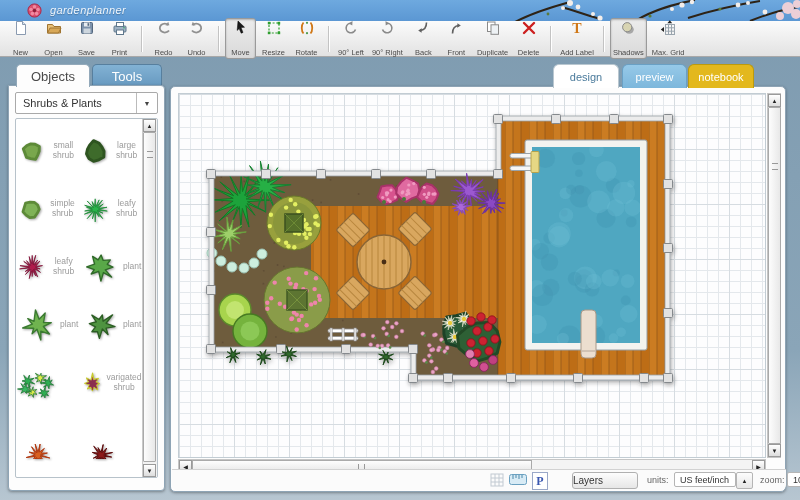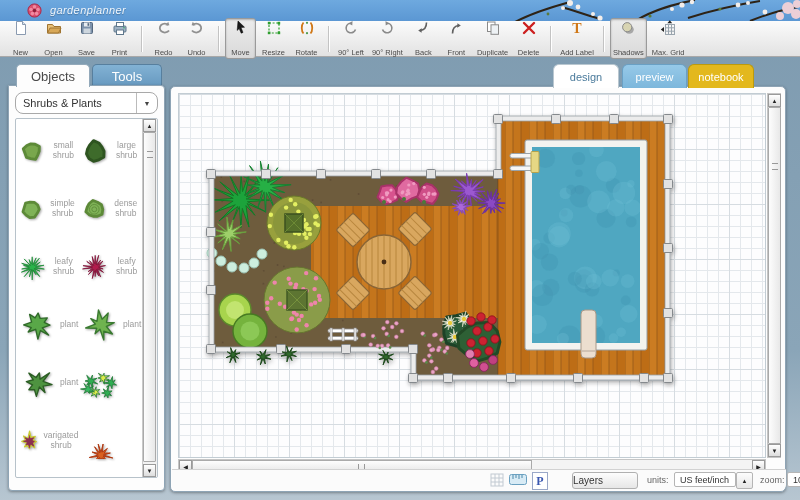--- a/index.html
+++ b/index.html
@@ -16,21 +16,21 @@
   .tbtn svg{display:block;}
   .tbtn .lbl{font-size:7.5px;color:#4a4a4a;margin-top:12px;white-space:nowrap;}
   .tbtn.pressed{border:1px solid #9a9a9a;background:linear-gradient(180deg,#ececec,#d9d9d9);box-shadow:inset 0 1px 2px rgba(0,0,0,.25);}
   .tsep{width:1px;height:26px;background:#c3c3c3;margin:0 5px;box-shadow:1px 0 0 #fff;}
   
   #leftpanel{position:absolute;left:8px;top:64px;width:157px;height:426px;}
   .ltab{position:absolute;top:0;height:22px;border-radius:5px 5px 0 0;font-size:13px;display:flex;align-items:center;justify-content:center;}
   #tab-objects{left:8px;width:72px;background:#fdfdfd;color:#4a4a4a;border:1px solid #93a9ba;border-bottom:none;z-index:3;}
   #tab-tools{left:84px;width:68px;background:linear-gradient(180deg,#82b2d4,#6698bf);color:#fff;border:1px solid #577f9e;border-bottom:none;z-index:1;}
   #leftbody{position:absolute;left:0;top:21px;width:155px;height:404px;background:#fdfdfd;border:1px solid #8ea4b5;border-radius:0 4px 4px 4px;box-shadow:0 1px 3px rgba(0,0,0,.35);z-index:2;}
-  #catdrop{position:absolute;left:6px;top:6px;width:141px;height:20px;background:#fff;border:1px solid #a9a9a9;border-radius:8px;font-size:11px;color:#333;display:flex;align-items:center;}
+  #catdrop{position:absolute;left:6px;top:6px;width:141px;height:20px;background:#fff;border:1px solid #a9a9a9;border-radius:2px;font-size:11px;color:#333;display:flex;align-items:center;}
   #catdrop .val{flex:1;padding-left:7px;}
   #catdrop .arrowbox{width:20px;height:100%;border-left:1px solid #bbb;display:flex;align-items:center;justify-content:center;font-size:7px;color:#444;}
   #plantlist{position:absolute;left:6px;top:32px;width:141px;height:358px;background:#fff;border:1px solid #b7c2ca;border-radius:2px;overflow:hidden;}
   #plantgrid{position:absolute;left:0;top:2px;width:126px;display:flex;flex-wrap:wrap;}
   .plantitem{width:63px;height:58px;display:flex;flex-direction:row;align-items:center;}
   .plantitem svg{display:block;margin-top:3px;filter:drop-shadow(1px 1.5px 1px rgba(0,0,0,.35));}
   .plantitem .plabel{font-size:8.5px;color:#9b9b9b;text-align:center;line-height:1.15;margin-top:1px;}
   .vscroll{position:absolute;background:#f2f2f2;border-left:1px solid #c9c9c9;}
   #listscroll{right:0;top:0;width:14px;height:100%;}
   .sbtn{position:absolute;left:0;width:13px;height:13px;background:linear-gradient(180deg,#fff,#ddd);border:1px solid #9a9a9a;box-sizing:border-box;font-size:6px;color:#222;display:flex;align-items:center;justify-content:center;}
@@ -289,28 +289,20 @@
               <svg width="44" height="34" viewBox="0 0 44 34">
                 <polygon points="34.4,16.0 34.1,23.8 27.3,27.7 20.0,29.9 13.5,25.8 10.3,19.4 11.7,13.0 14.6,7.5 19.9,1.4 27.2,4.6 31.4,10.0" fill="#3e6b2b" stroke="#2e5420" stroke-width="4" stroke-linejoin="round"></polygon>
               </svg>
               <div class="plabel">large shrub</div>
             </div>
             <div class="plantitem">
               <svg width="44" height="34" viewBox="0 0 44 34">
                 <polygon points="34.0,16.0 31.0,21.8 27.2,27.4 20.2,28.3 14.7,24.4 10.2,19.5 12.1,13.1 14.0,6.8 20.5,5.5 26.7,5.7 31.7,9.7" fill="#7fb257" stroke="#5d8a38" stroke-width="4" stroke-linejoin="round"></polygon>
               </svg>
               <div class="plabel">simple shrub</div>
-            </div>
-            <div class="plantitem">
-              <svg width="44" height="34" viewBox="0 0 44 34">
-                <polygon points="34.3,16.0 33.2,23.2 26.6,26.0 20.5,26.1 15.0,24.1 9.8,19.6 11.8,13.0 14.7,7.6 20.2,3.2 26.6,5.9 32.3,9.4" fill="#7fb257" stroke="#5d8a38" stroke-width="4" stroke-linejoin="round"></polygon>
-                <circle cx="22" cy="16" r="7" fill="none" stroke="#5d8a38" stroke-width="1.2"></circle>
-                <circle cx="22" cy="16" r="3.5" fill="none" stroke="#5d8a38" stroke-width="1.2"></circle>
-              </svg>
-              <div class="plabel">dense shrub</div>
             </div>
             <div class="plantitem">
               <svg width="44" height="34" viewBox="0 0 44 34">
                 <polygon points="26.6,16.0 38.5,18.5 24.9,17.7 32.6,21.4 24.9,18.3 32.3,28.7 23.5,20.0 27.3,26.3 22.6,19.5 22.0,33.3 21.5,19.1 18.2,29.1 20.5,18.6 11.1,28.8 19.1,19.0 7.3,22.7 18.2,17.5 7.7,18.4 18.2,16.0 10.2,13.4 17.2,15.0 7.7,10.6 19.2,13.6 11.1,4.7 19.8,13.6 17.8,5.5 21.2,11.7 22.0,1.8 22.6,13.0 27.4,3.2 24.1,11.7 31.8,3.6 24.8,13.7 33.0,8.9 26.6,14.6 38.0,13.3" fill="#2cb34b" stroke="#1a8a34" stroke-width="1" stroke-linejoin="round"></polygon>
               </svg>
               <div class="plabel">leafy shrub</div>
             </div>
             <div class="plantitem">
               <svg width="44" height="34" viewBox="0 0 44 34">
                 <polygon points="26.9,16.0 32.8,18.3 26.7,17.1 33.3,23.0 25.3,18.2 29.3,29.1 23.9,18.8 26.8,27.7 22.5,20.5 22.0,28.6 21.5,20.8 18.0,31.4 20.1,18.8 12.8,25.9 18.6,18.7 12.4,21.9 18.5,17.0 4.8,18.3 17.7,16.0 5.4,13.8 18.5,14.7 10.5,8.0 19.1,13.6 14.3,7.0 19.8,13.4 17.9,1.4 21.2,11.1 22.0,-0.2 22.8,11.8 26.8,-0.3 23.7,12.9 29.5,6.1 25.3,13.1 32.4,7.6 26.8,14.8 36.0,13.7" fill="#b01c4c" stroke="#7e0e34" stroke-width="1" stroke-linejoin="round"></polygon>

